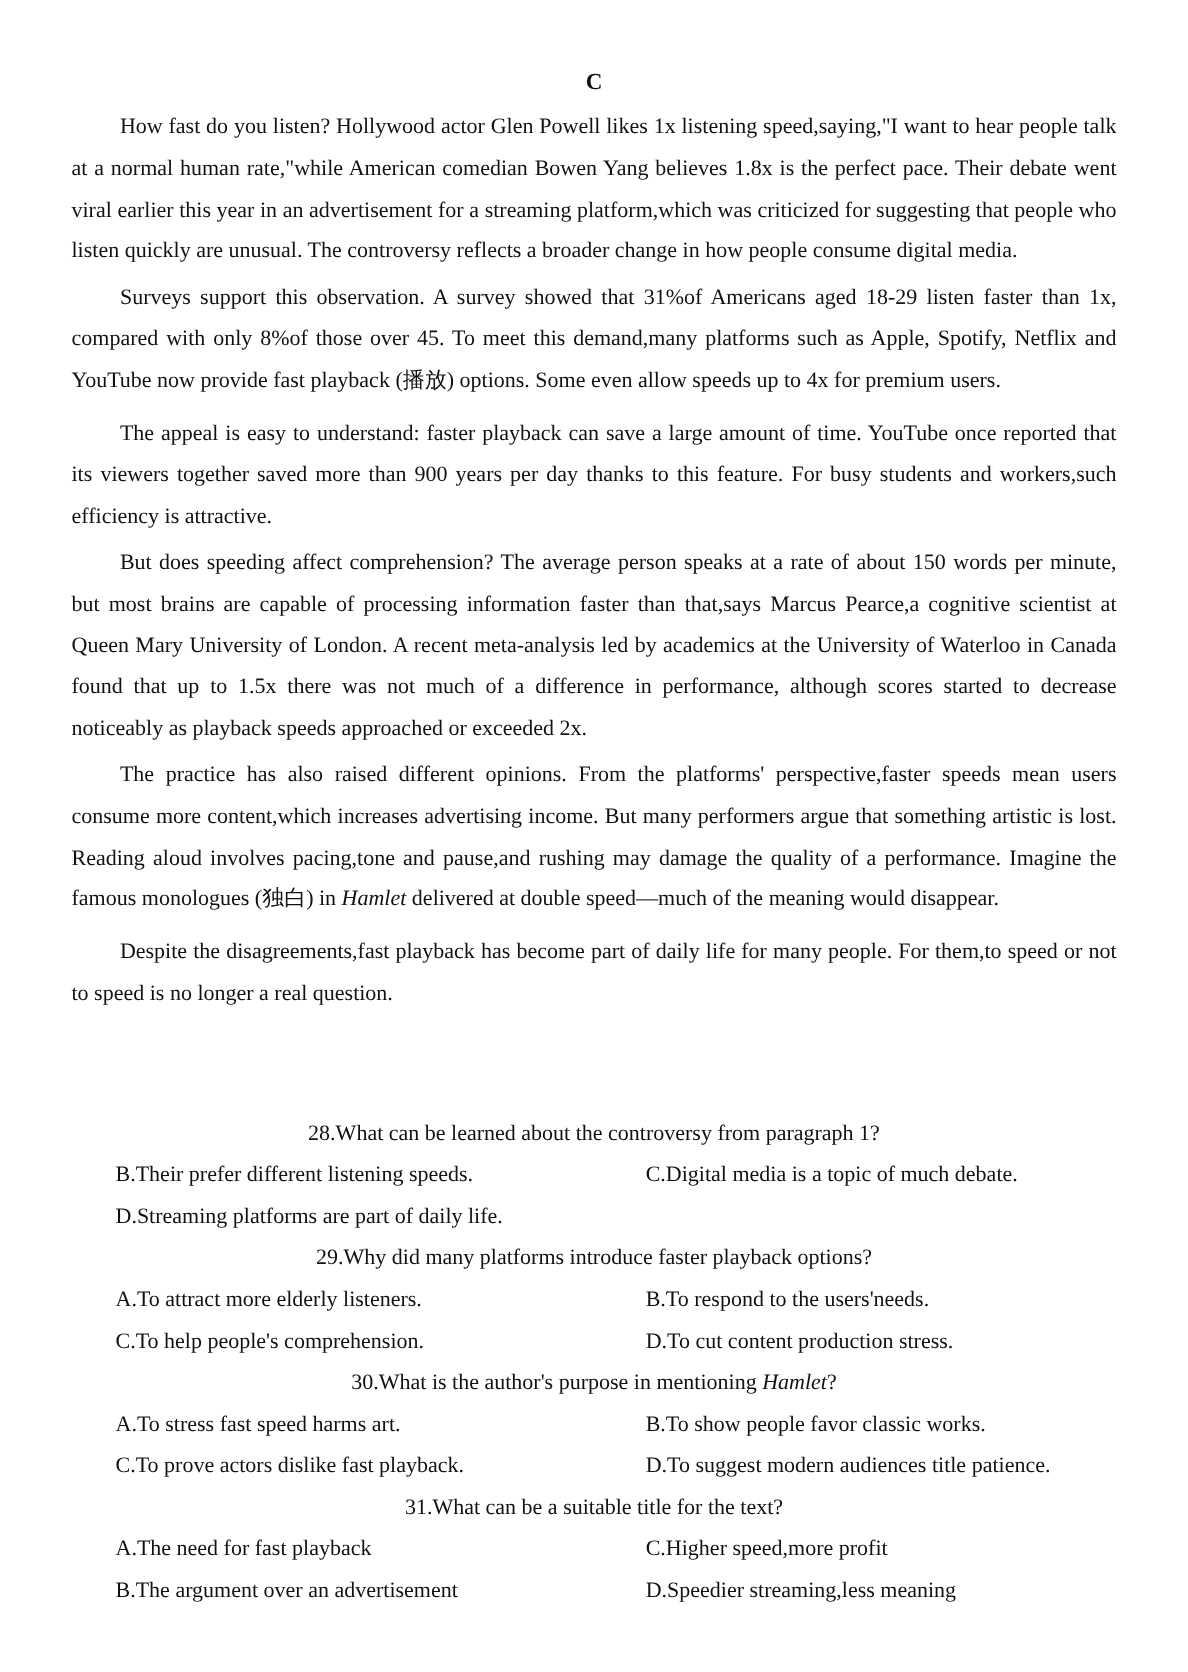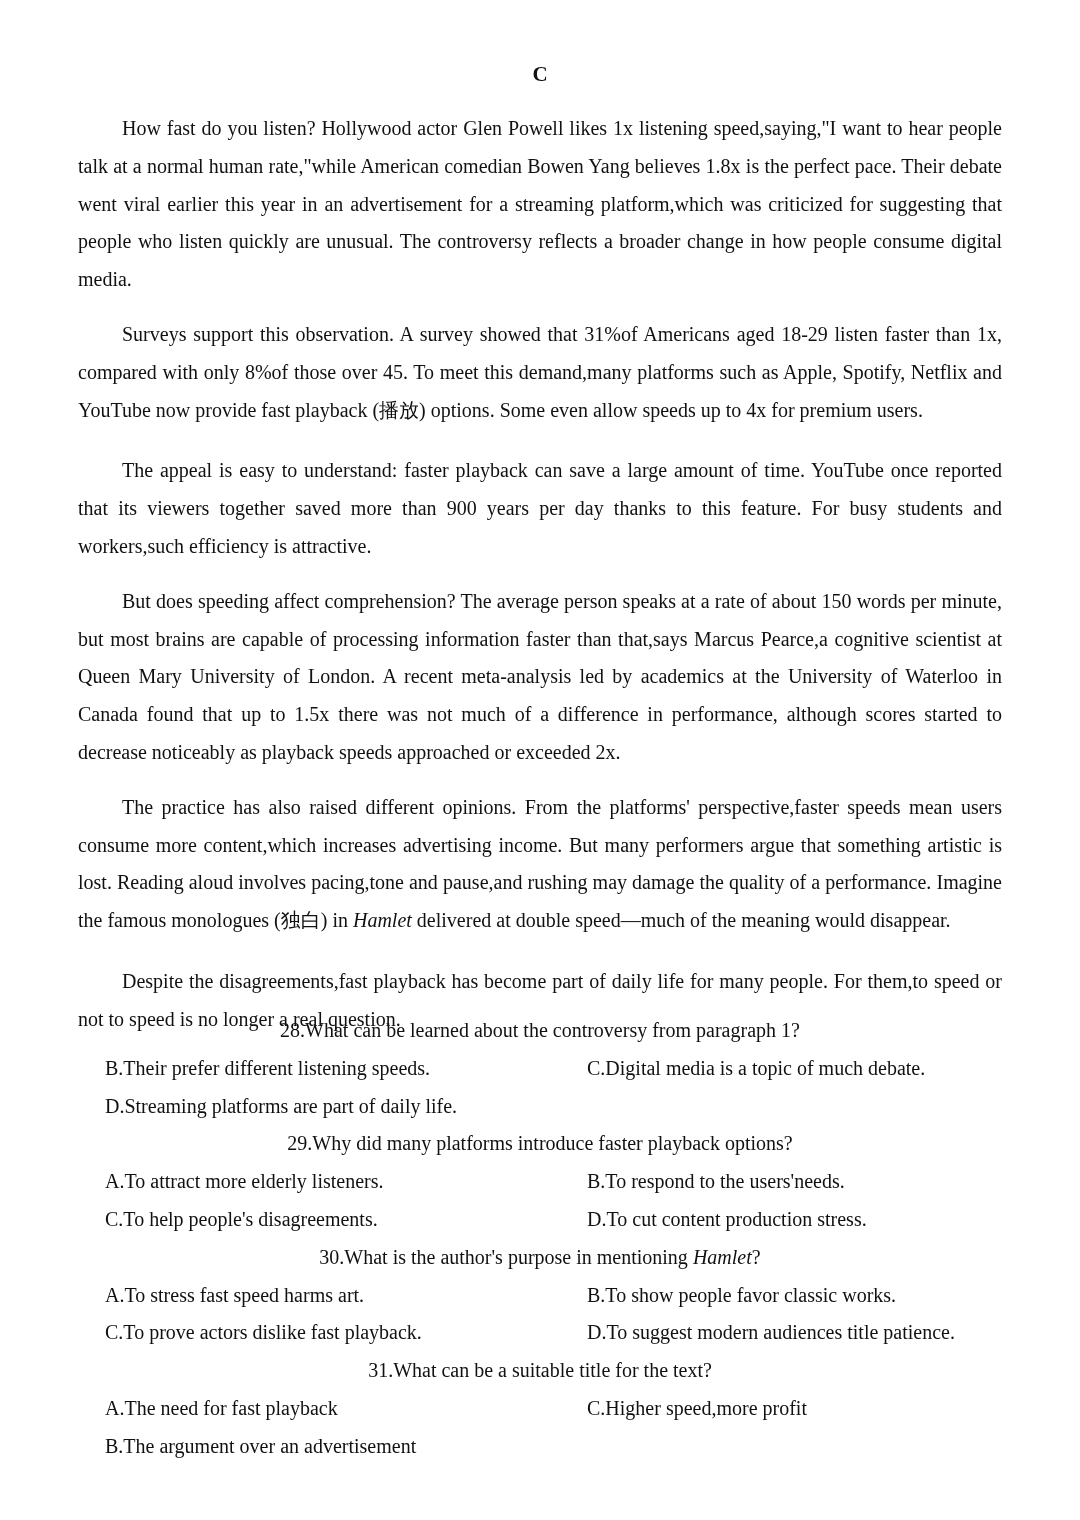--- a/index.html
+++ b/index.html
@@ -9,21 +9,21 @@
       color: #111111;
     }
     .page { position: absolute; left: 61px; top: 0; width: 958px; }
     .heading {
       position: absolute; top: 60px; left: 0; width: 100%;
       text-align: center; font-size: 21px; font-weight: bold; line-height: 28px;
     }
     .passage { position: absolute; top: 93px; left: 0; width: 958px; }
     .para {
       font-size: 20px; line-height: 37.8px; text-align: justify;
-      text-indent: 44px; margin: 17px; letter-spacing: 0px;
+      text-indent: 44px; margin: 4px; letter-spacing: 0px;
     }
     .para.tall-last { padding-bottom: 6px; }
     .questions { position: absolute; top: 1012px; left: 0; width: 958px; }
     .question { margin: 0; }
     .q-stem { font-size: 20px; line-height: 37.8px; margin: 0; text-align: center; }
     .opts { display: grid; grid-template-columns: 482px 476px; padding-left: 44px; }
     .opt { font-size: 20px; line-height: 37.8px; white-space: nowrap; }
     i { }
   </style>
 </head>
@@ -48,35 +48,36 @@
         <div class="opt">B.Their prefer different listening speeds.</div>
         <div class="opt">C.Digital media is a topic of much debate.</div>
         <div class="opt">D.Streaming platforms are part of daily life.</div>
       </div>
     </div>
     <div class="question">
       <p class="q-stem">29.Why did many platforms introduce faster playback options?</p>
       <div class="opts">
         <div class="opt">A.To attract more elderly listeners.</div>
         <div class="opt">B.To respond to the users'needs.</div>
-        <div class="opt">C.To help people's disagreements.</div>
+        <div class="opt">C.To help people's comprehension.</div>
         <div class="opt">D.To cut content production stress.</div>
       </div>
     </div>
     <div class="question">
       <p class="q-stem"><span>30.What is the author's purpose in mentioning </span><i>Hamlet</i><span>?</span></p>
       <div class="opts">
         <div class="opt">A.To stress fast speed harms art.</div>
         <div class="opt">B.To show people favor classic works.</div>
         <div class="opt">C.To prove actors dislike fast playback.</div>
         <div class="opt">D.To suggest modern audiences title patience.</div>
       </div>
     </div>
     <div class="question">
       <p class="q-stem">31.What can be a suitable title for the text?</p>
       <div class="opts">
         <div class="opt">A.The need for fast playback</div>
         <div class="opt">C.Higher speed,more profit</div>
         <div class="opt">B.The argument over an advertisement</div>
+        <div class="opt">D.Speedier streaming,less meaning</div>
       </div>
     </div>
   </div>
 </div>
 
 </body></html>

